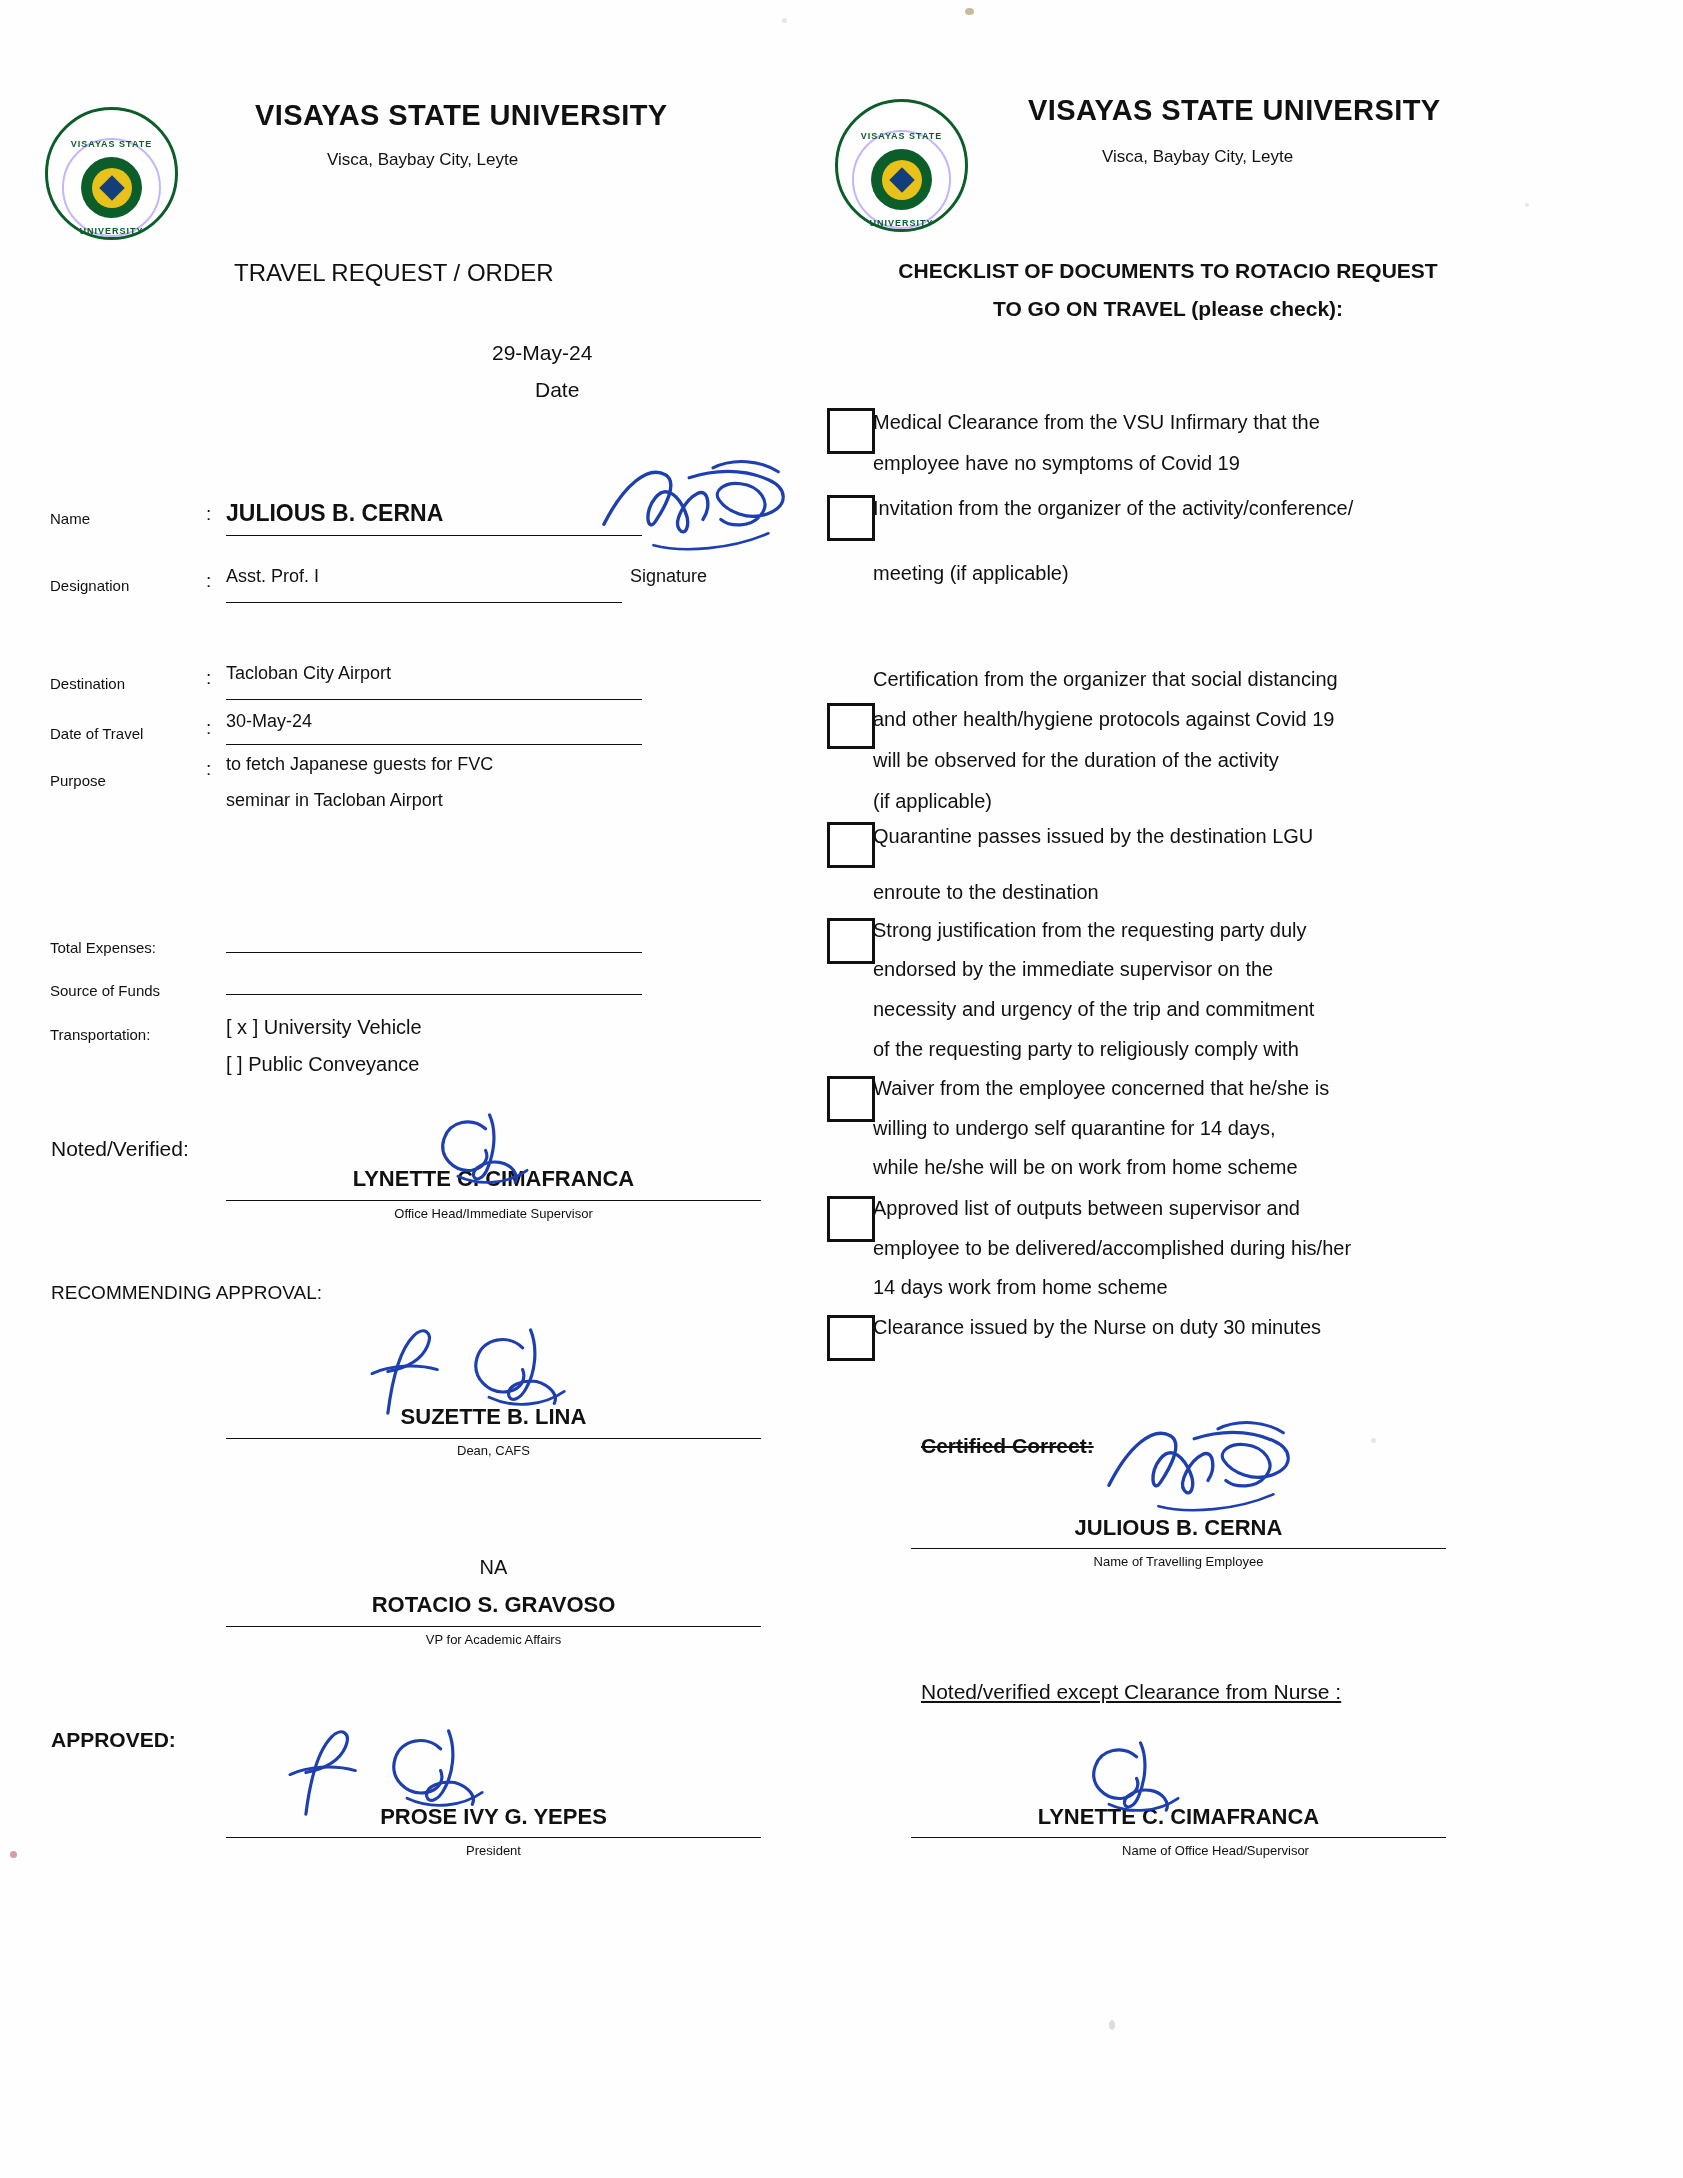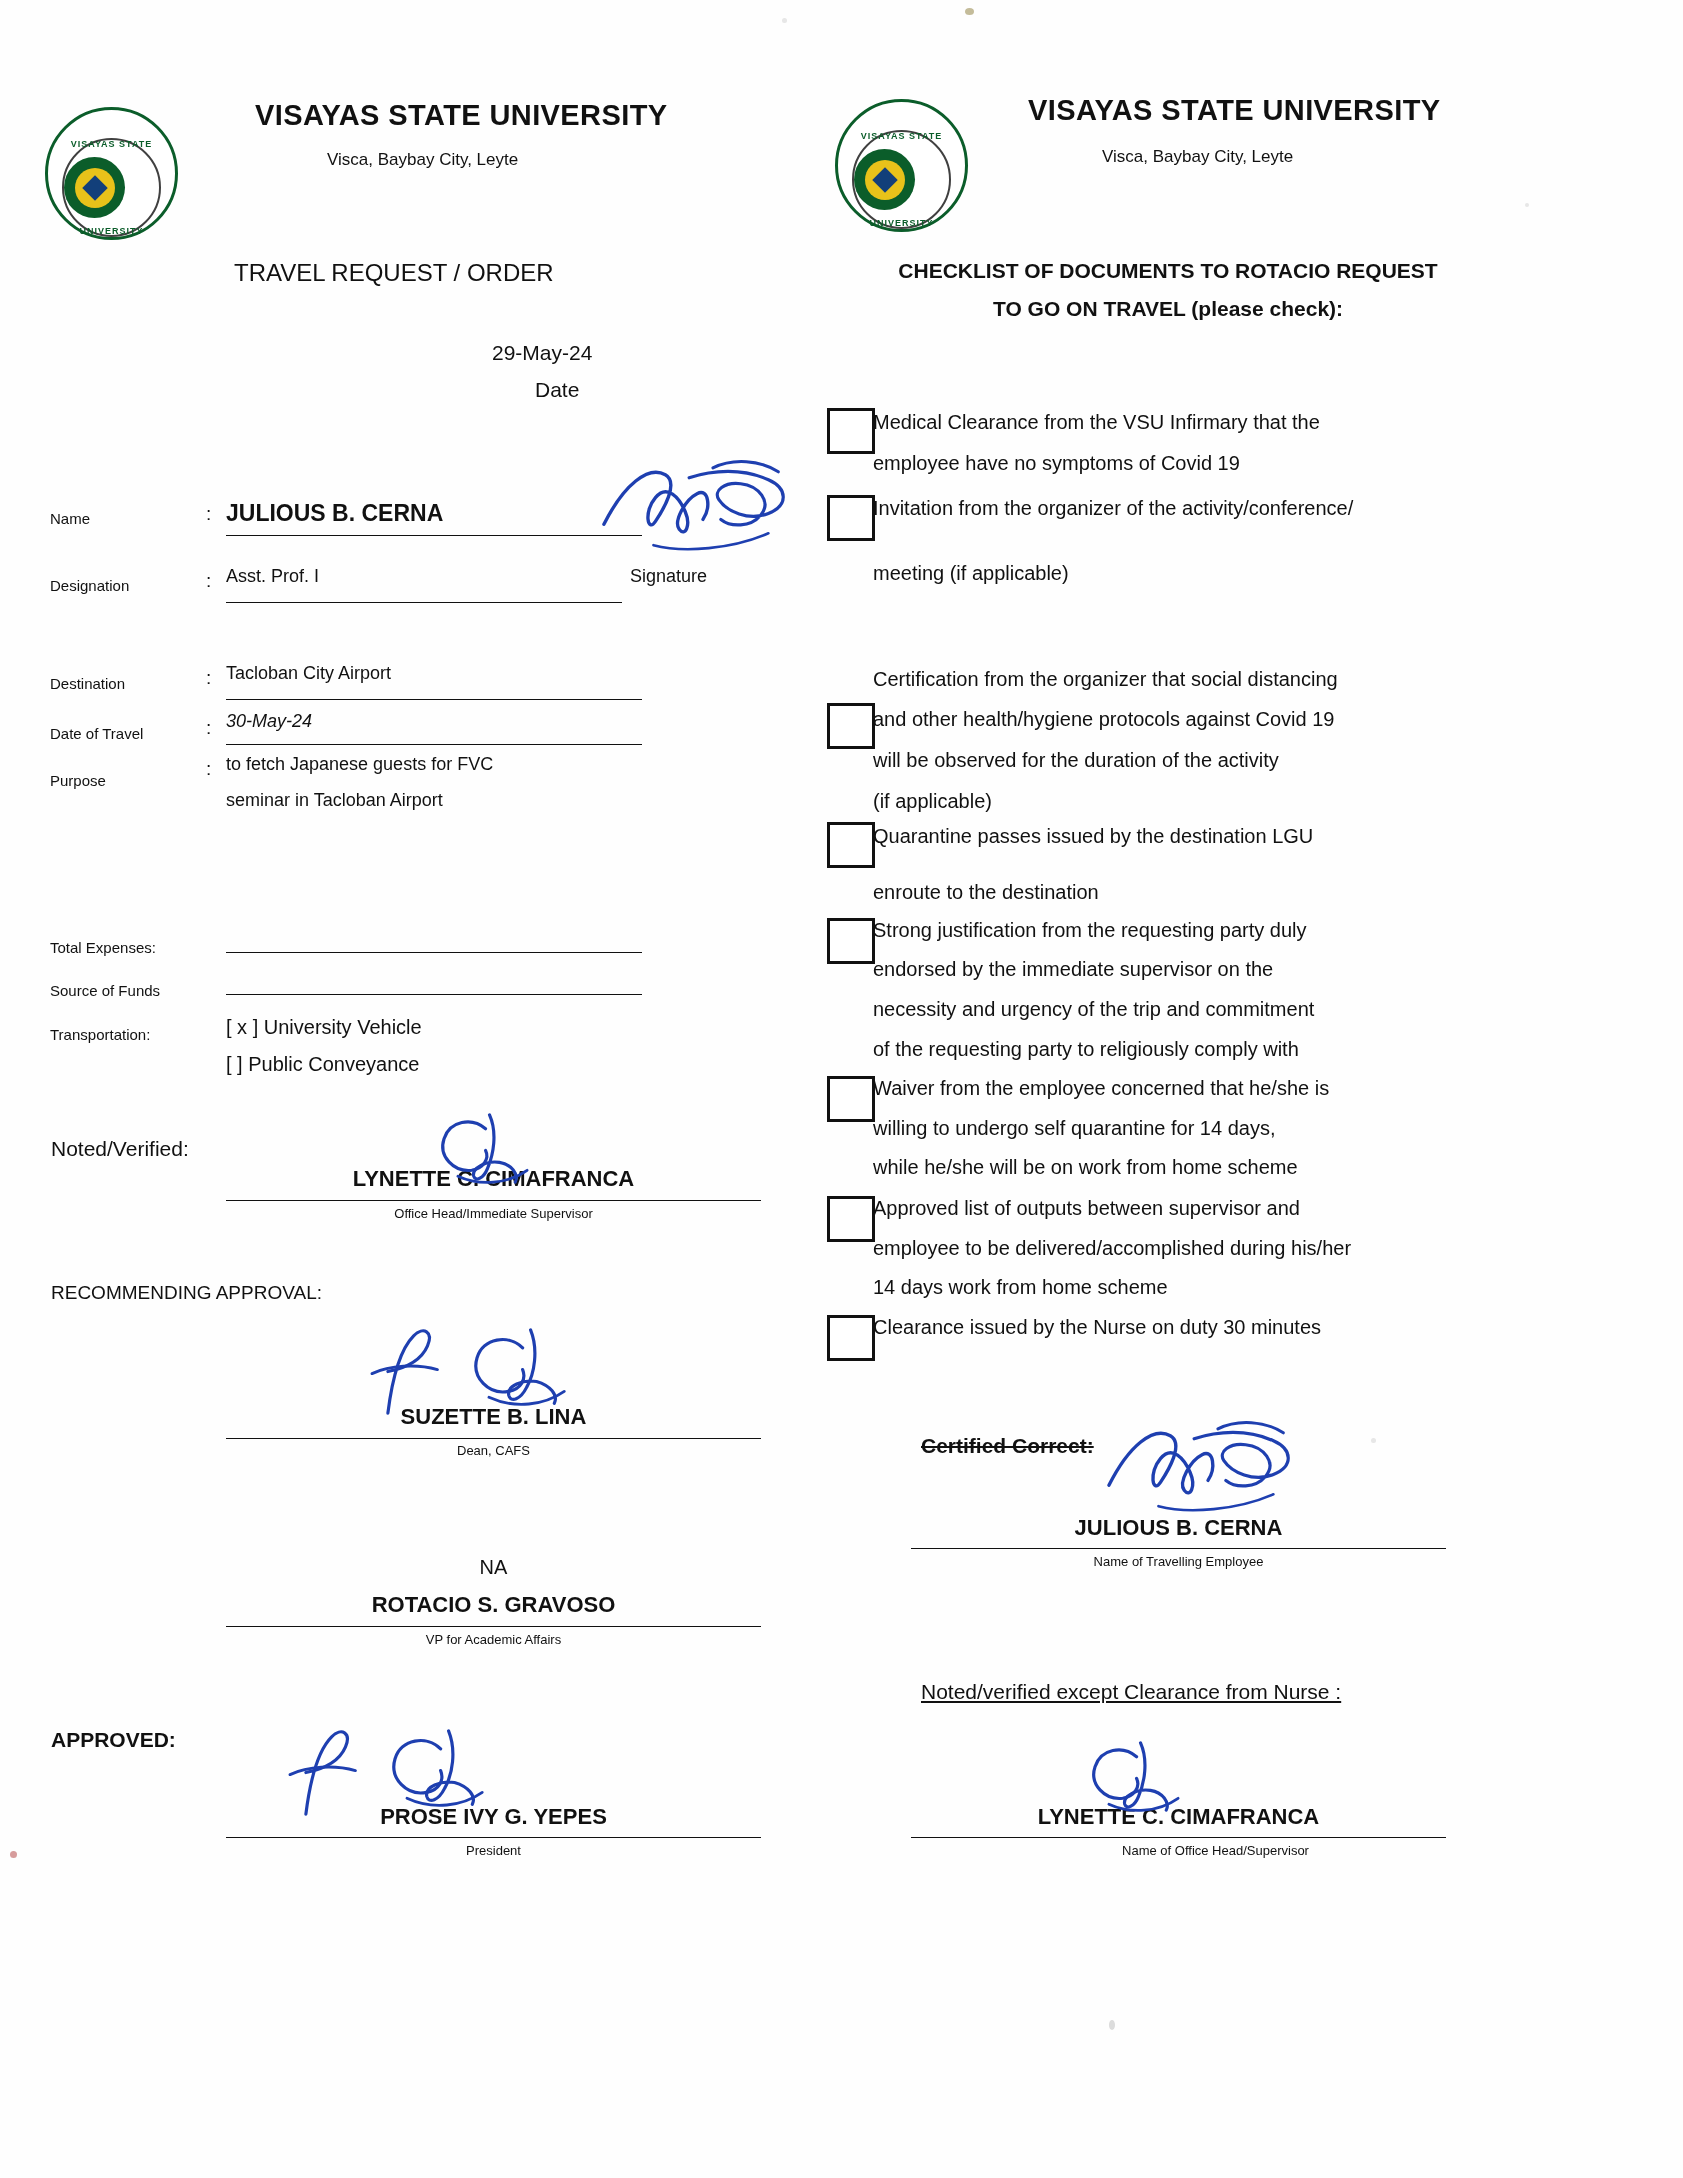--- a/index.html
+++ b/index.html
@@ -34,22 +34,22 @@
   .seal {
     position: absolute;
     width: 127px; height: 127px;
     border-radius: 50%;
     border: 3px solid #0b5d2a;
     background: #ffffff;
     display: flex; align-items: center; justify-content: center;
   }
   .seal .ring2 {
     width: 95px; height: 95px; border-radius: 50%;
-    border: 2px solid #404040;
-    display: flex; align-items: center; 
+    border: 2px solid #c4b5fd;
+    display: flex; align-items: center; justify-content: center;
     position: relative;
     margin-top: 28px;
   }
   .seal .inner {
     width: 61px; height: 61px; border-radius: 50%;
     background: #0b5d2a;
     display: flex; align-items: center; justify-content: center;
   }
   .seal .inner2 {
     width: 40px; height: 40px; border-radius: 50%;
@@ -222,21 +222,21 @@
   <div class="line" style="left:226px; top:602px; width:396px;"></div>
   <div class="val" style="left:630px; top:566px;">Signature</div>
 
   <div class="lbl" style="left:50px; top:675px;">Destination</div>
   <div class="colon" style="left:206px; top:667px;">:</div>
   <div class="val" style="left:226px; top:663px;">Tacloban City Airport</div>
   <div class="line" style="left:226px; top:699px; width:416px;"></div>
 
   <div class="lbl" style="left:50px; top:725px;">Date of Travel</div>
   <div class="colon" style="left:206px; top:717px;">:</div>
-  <div class="val" style="left:226px; top:711px;font-style:italic;">30-May-24</div>
+  <div class="val" style="left:226px; top:711px;">30-May-24</div>
   <div class="line" style="left:226px; top:744px; width:416px;"></div>
 
   <div class="lbl" style="left:50px; top:772px;">Purpose</div>
   <div class="colon" style="left:206px; top:758px;">:</div>
   <div class="val" style="left:226px; top:754px;">to fetch Japanese guests for FVC</div>
   <div class="val" style="left:226px; top:790px;">seminar in Tacloban Airport</div>
 
   <div class="lbl" style="left:50px; top:939px;">Total Expenses:</div>
   <div class="line" style="left:226px; top:952px; width:416px;"></div>
 

